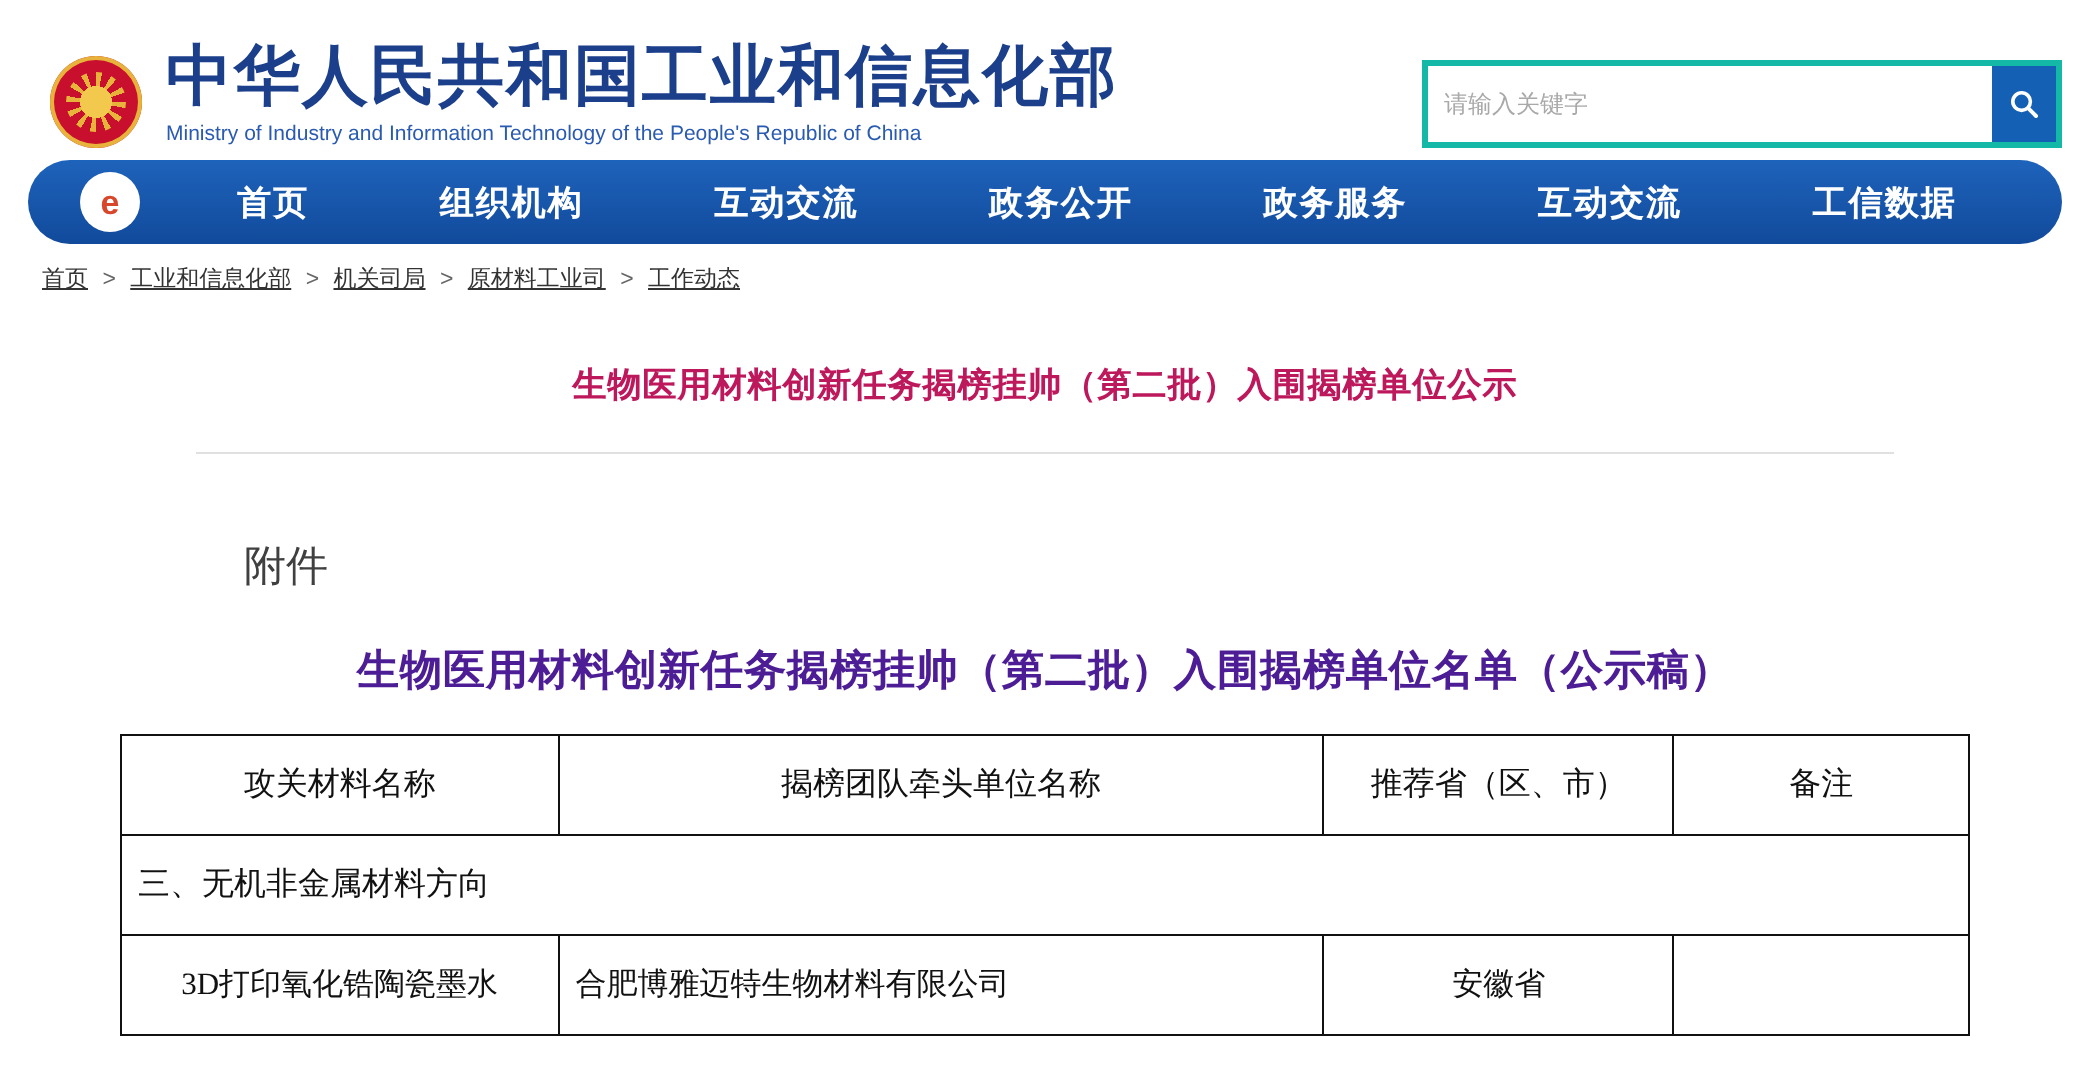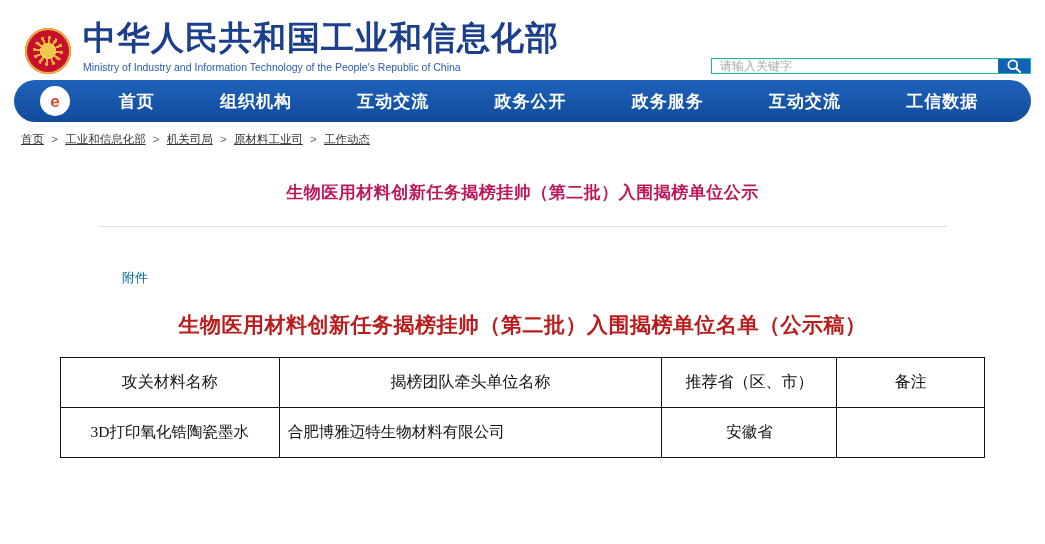--- a/index.html
+++ b/index.html
@@ -104,22 +104,22 @@
     content: "";
     position: absolute;
     left: 2px; bottom: -2px;
     border-left: 3px solid transparent;
     border-right: 2px solid transparent;
     border-top: 3px solid #3fae49;
   }
   .searchbar {
     margin-top: 9px;
     display: flex;
-    height: 16px;
-    border: 1px solid #14b8a6;
+    height: 44px;
+    border: 3px solid #14b8a6;
   }
   .searchbar input {
     flex: 1 1 auto;
     border: none;
     outline: none;
     padding: 0 8px;
     font-size: 12px;
     color: #333;
     font-family: "Liberation Sans", sans-serif;
   }
@@ -199,29 +199,29 @@
     font-weight: bold;
     color: #be185d;
     padding: 34px 0 22px 0;
     letter-spacing: .5px;
   }
   .divider {
     border-bottom: 1px solid #e0e0e0;
     margin: 0 38px;
   }
   .attach-label {
-    font-size: 13px;
-    color: #0369a1;
+    font-size: 21px;
+    color: #404040;
     margin: 42px 0 0 62px;
   }
   .doc-title {
     text-align: center;
     font-size: 21px;
     font-weight: bold;
-    color: #b91c1c;
+    color: #4c1d95;
     margin: 24px 0 18px 0;
     font-family: "Liberation Serif", serif;
     letter-spacing: .5px;
   }
 
   
   .tablewrap {
     margin: 0 60px 0 60px;
   }
   table.doc {
@@ -326,20 +326,23 @@
           <col class="col4">
       </colgroup>
       <tbody>
         <tr>
           <td class="hdr">攻关材料名称</td>
           <td class="hdr">揭榜团队牵头单位名称</td>
           <td class="hdr">推荐省（区、市）</td>
           <td class="hdr">备注</td>
         </tr>
         <tr>
+          <td class="section" colspan="4">三、无机非金属材料方向</td>
+        </tr>
+        <tr>
           <td>3D打印氧化锆陶瓷墨水</td>
           <td class="left">合肥博雅迈特生物材料有限公司</td>
           <td>安徽省</td>
           <td></td>
         </tr>
       </tbody>
     </table>
   </div>
 
 </div>

